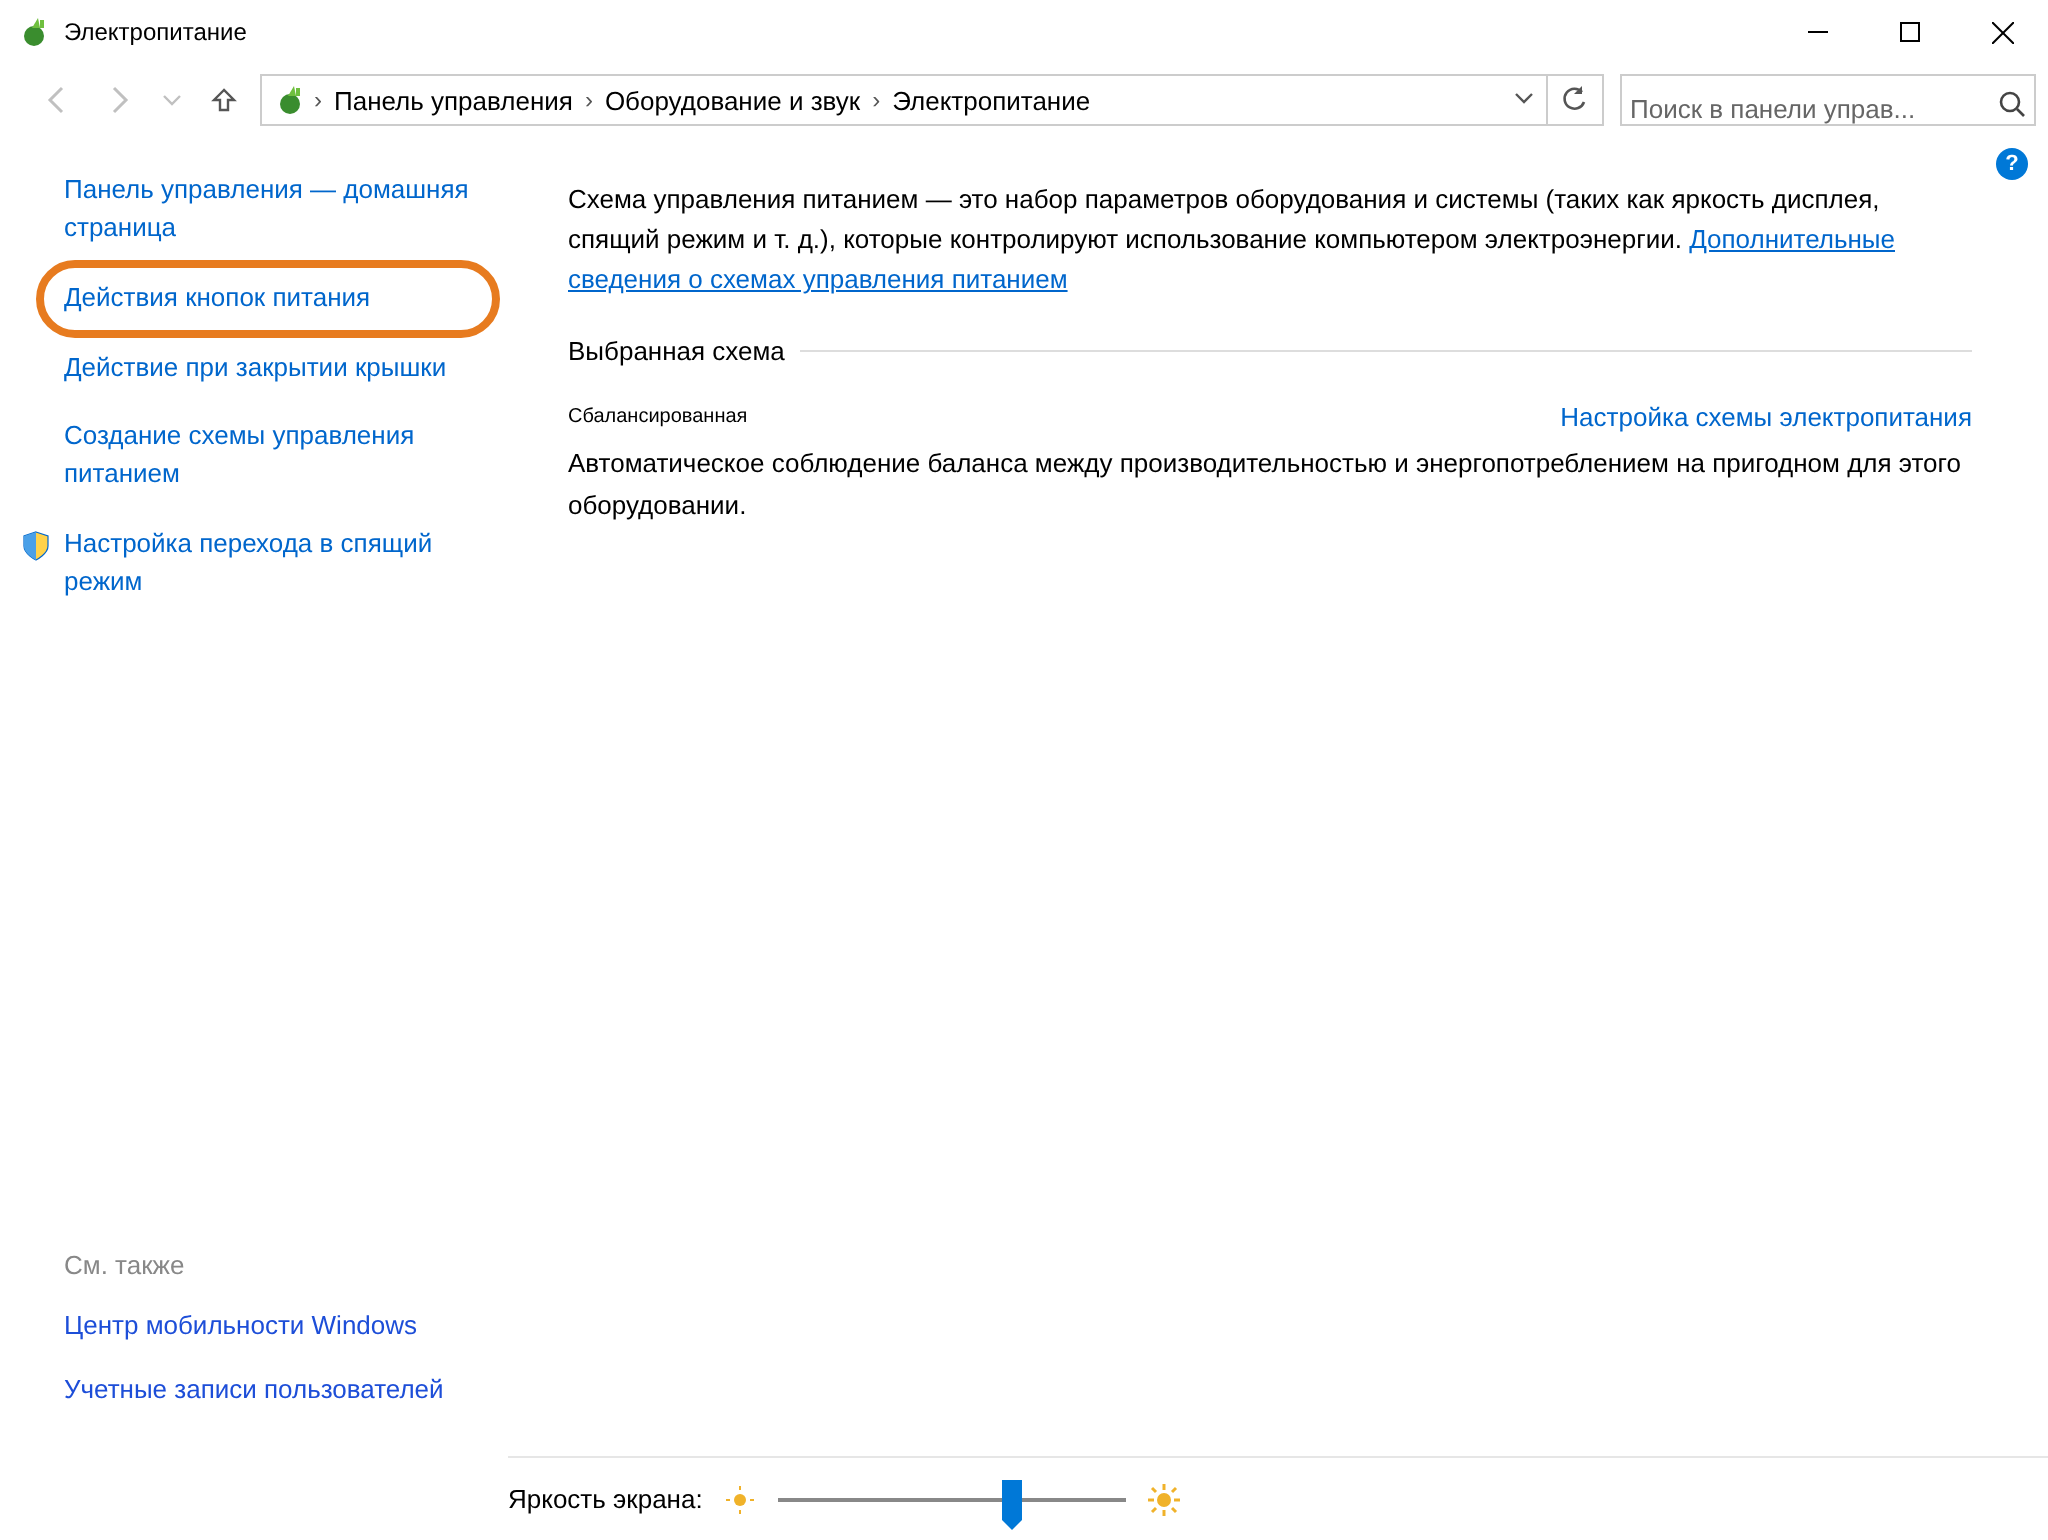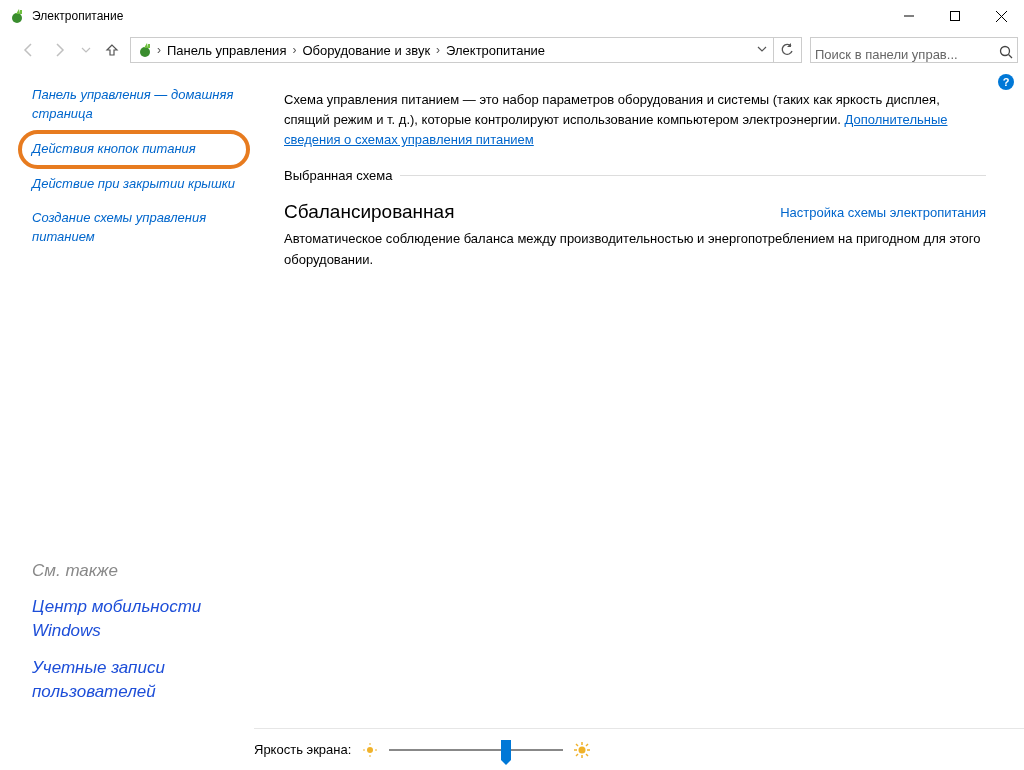--- a/index.html
+++ b/index.html
@@ -106,21 +106,21 @@
       width: 254px;
       padding: 18px 14px 10px 32px;
       font-size: 13px;
     }
     .sidebar a {
       color: #0066cc;
       text-decoration: none;
       display: block;
       line-height: 1.45;
     }
-    .sidebar .item { margin-bottom: 16px; font-style: italic; }
+    .sidebar .item { margin-bottom: 16px; }
     .sidebar .highlighted {
       position: relative;
     }
     .sidebar .highlighted::before {
       content: "";
       position: absolute;
       left: -14px; right: -10px; top: -10px; bottom: -10px;
       border: 4px solid #e77b1f;
       border-radius: 22px;
       pointer-events: none;
@@ -130,22 +130,21 @@
       width: 16px; height: 16px; flex: none;
       margin-top: 2px;
       margin-left: -22px;
     }
     .see-also {
       position: absolute;
       bottom: 0;
       left: 0;
       width: 254px;
       padding: 0 14px 10px 32px;
-      font-size: 17px;
-      font-style: italic;
+      font-size: 13px;
     }
     .see-also .heading {
       color: #888;
       margin-bottom: 14px;
     }
     .see-also a {
       color: #1d4ed8;
       text-decoration: none;
       display: block;
       margin-bottom: 14px;
@@ -181,21 +180,21 @@
       flex: 1;
       border-bottom: 1px solid #ddd;
       margin-left: 8px;
     }
     .plan-row {
       display: flex;
       justify-content: space-between;
       align-items: center;
       margin-bottom: 6px;
     }
-    .plan-name { font-size: 19px; text-align: center; }
+    .plan-name { font-size: 10px; text-align: center; }
     .plan-link { color: #0066cc; text-decoration: none; font-size: 13px; }
     .plan-desc { font-size: 13px; line-height: 1.55; }
     
     .bottombar {
       height: 42px;
       border-top: 1px solid #e6e6e6;
       display: flex;
       align-items: center;
       gap: 10px;
       font-size: 13px;
@@ -333,20 +332,29 @@
       </div>
     <div class="item highlighted">
         <a>Действия кнопок питания</a>
       </div>
     <div class="item">
         <a>Действие при закрытии крышки</a>
       </div>
     <div class="item">
         <a>Создание схемы управления питанием</a>
       </div>
+    <div class="item with-icon">
+      <span class="shield-icon">
+        <svg width="16" height="16" viewBox="0 0 16 16">
+          <path d="M8 1 L14 3 L14 8 C14 12 8 15 8 15 C8 15 2 12 2 8 L2 3 Z" fill="#ffd24a" stroke="#0066cc" stroke-width="0.6"></path>
+          <path d="M8 1 L8 15 C8 15 2 12 2 8 L2 3 Z" fill="#4aa0e8"></path>
+        </svg>
+      </span>
+      <a>Настройка перехода в спящий режим</a>
+    </div>
 
     <div class="see-also">
       <div class="heading">См. также</div>
       <a>Центр мобильности Windows</a>
       <a>Учетные записи пользователей</a>
     </div>
   </div>
 
   <div class="main">
     <p>

